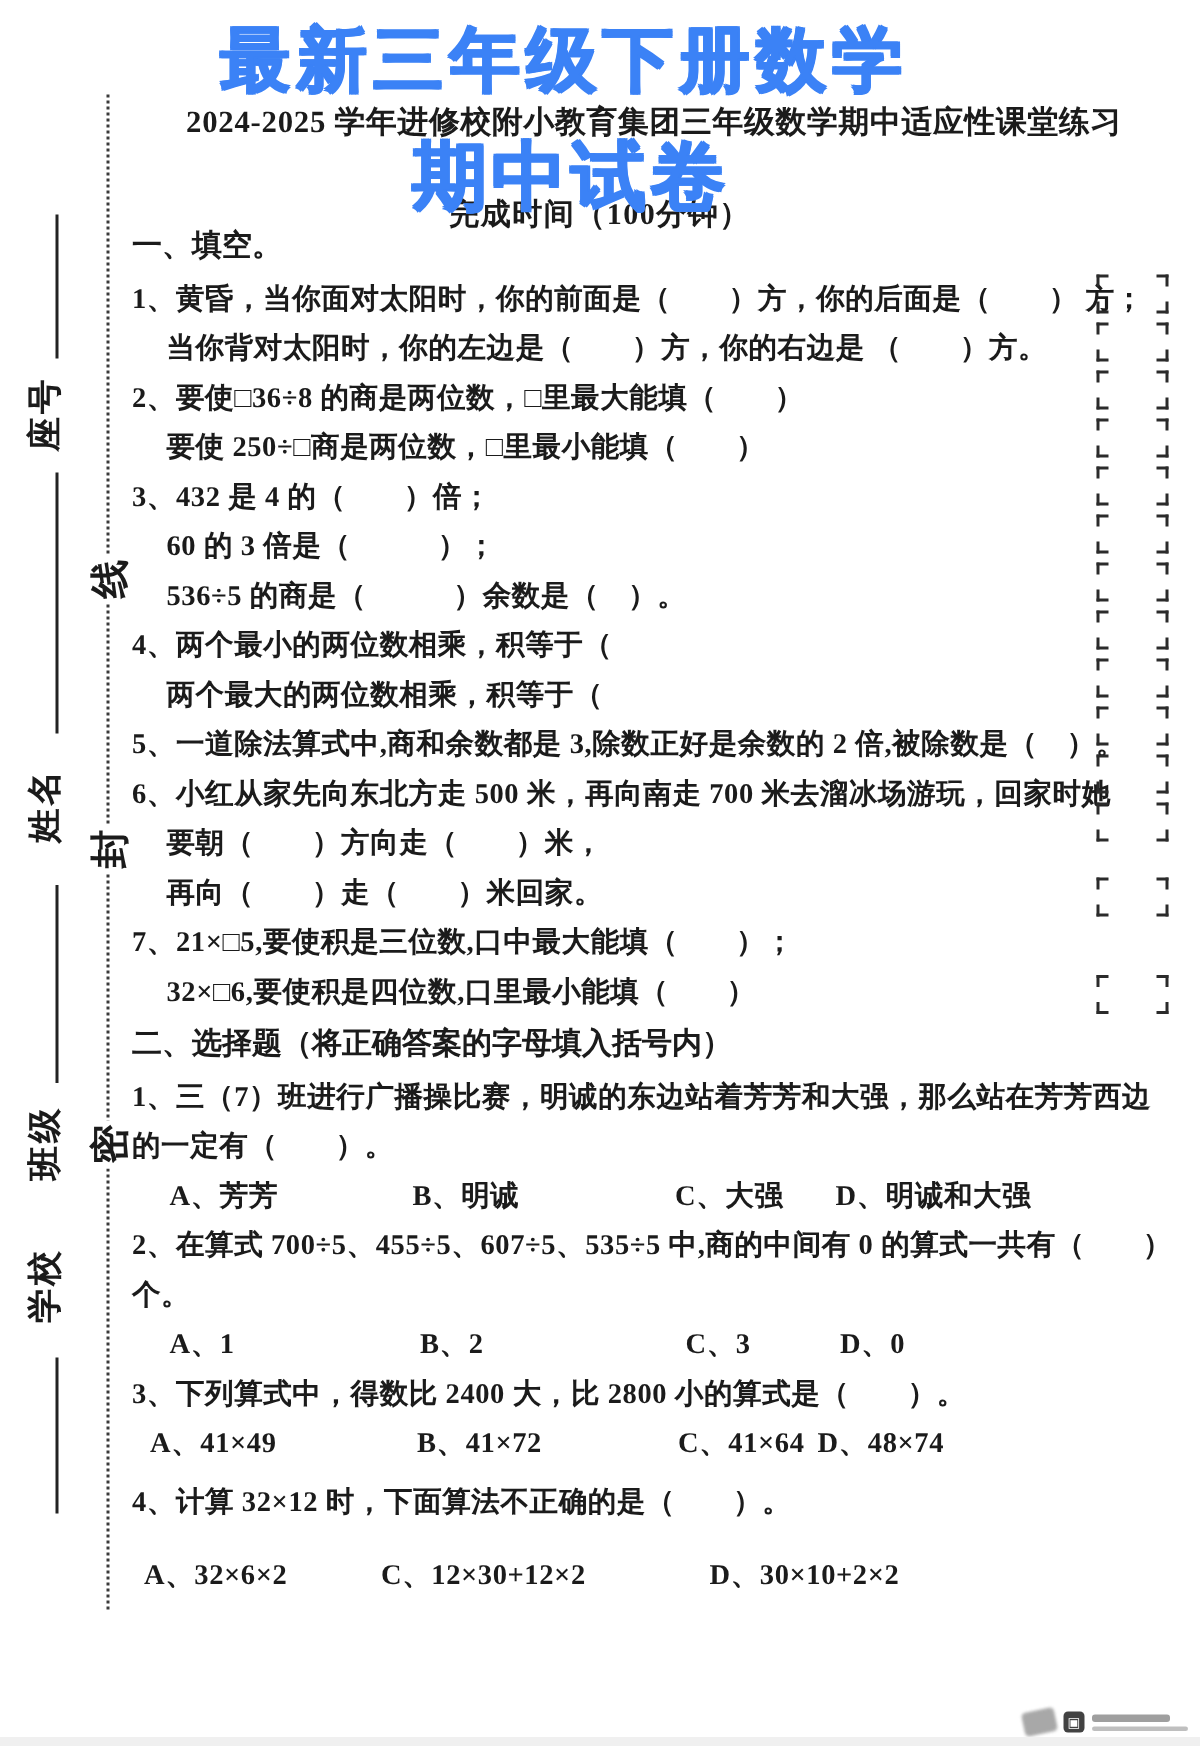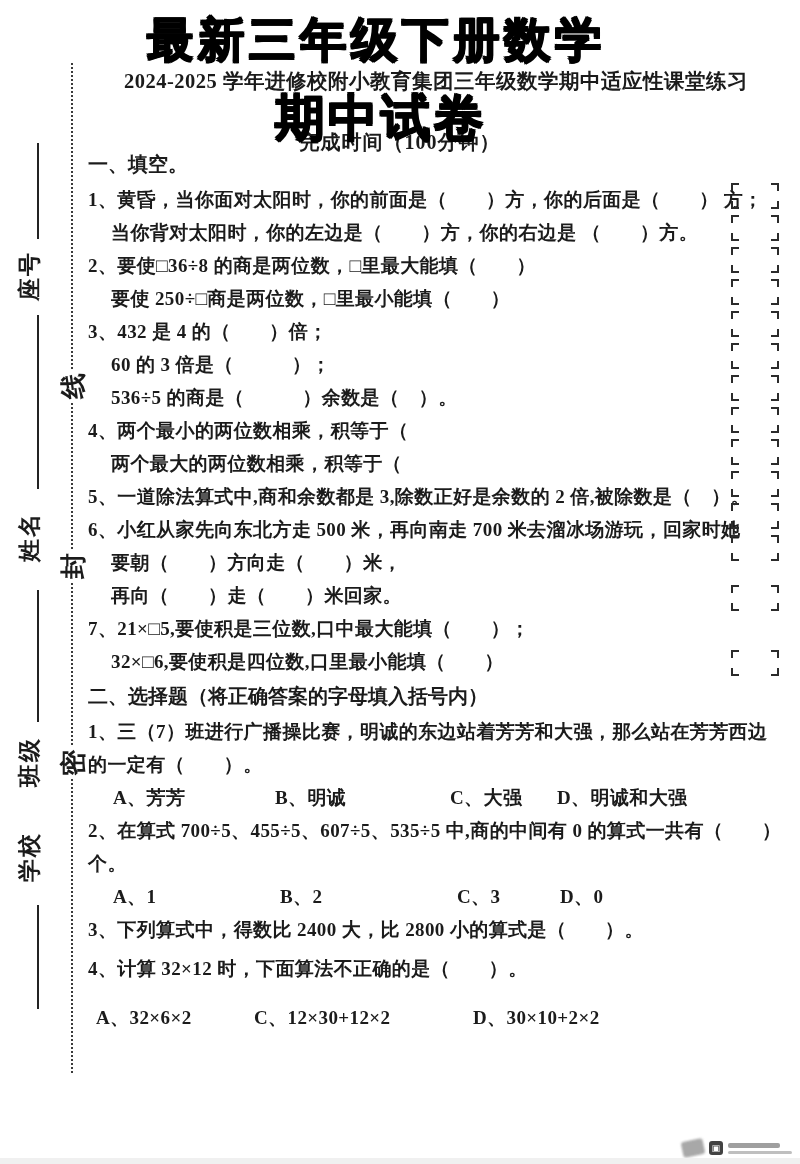--- a/index.html
+++ b/index.html
@@ -13,21 +13,21 @@
            text-align:center;font-size:23px;font-weight:700;letter-spacing:2px;
            transform:rotate(-90deg);}
   .seal-char{position:absolute;left:58px;width:32px;height:32px;line-height:32px;
              text-align:center;font-size:26px;font-weight:700;background:#fff;
              transform:rotate(-90deg);}
   
   .doc-title{position:absolute;top:67px;left:80px;width:712px;text-align:center;
              font-size:20.5px;font-weight:700;white-space:nowrap;letter-spacing:.5px;}
   .time-line{position:absolute;top:109px;left:80px;width:640px;text-align:center;
              font-size:20px;font-weight:600;letter-spacing:1px;margin-top:20px;}
-  .red-ol{position:absolute;color:#000000;font-family:"Liberation Sans","DejaVu Sans",sans-serif;
+  .red-ol{position:absolute;color:#3b82f6;font-family:"Liberation Sans","DejaVu Sans",sans-serif;
           font-weight:900;white-space:nowrap;
           text-shadow:1.5px 0 0 currentColor,0 1.5px 0 currentColor,1.5px 1.5px 0 currentColor;}
   .red-top{top:8px;left:146px;font-size:47px;letter-spacing:4px;}
   .red-mid{top:84px;left:274px;font-size:50px;letter-spacing:3px;}
   
   .content{position:absolute;left:88px;top:146px;width:706px;}
   .sec{height:37px;line-height:37px;font-size:20px;font-weight:800;white-space:nowrap;}
   .ln{height:33px;line-height:33px;font-size:19px;font-weight:600;white-space:nowrap;
       letter-spacing:.4px;}
   .ind{padding-left:23px;}
@@ -115,20 +115,26 @@
     </div>
     <div class="ln">2、在算式 700÷5、455÷5、607÷5、535÷5 中,商的中间有 0 的算式一共有（　　）</div>
     <div class="ln">个。</div>
     <div class="opts og2">
       <span>A、1</span>
       <span>B、2</span>
       <span>C、3</span>
       <span>D、0</span>
     </div>
     <div class="ln">3、下列算式中，得数比 2400 大，比 2800 小的算式是（　　）。</div>
+    <div class="opts og3">
+      <span>A、41×49</span>
+      <span>B、41×72</span>
+      <span>C、41×64</span>
+      <span>D、48×74</span>
+    </div>
     <div class="ln mt6">4、计算 32×12 时，下面算法不正确的是（　　）。</div>
     <div class="opts og4 mt16">
       <span>A、32×6×2</span>
       <span>C、12×30+12×2</span>
       <span>D、30×10+2×2</span>
     </div>
   </main>
 
   <div class="cb" style="top:183px"></div>
   <div class="cb" style="top:215px"></div>

